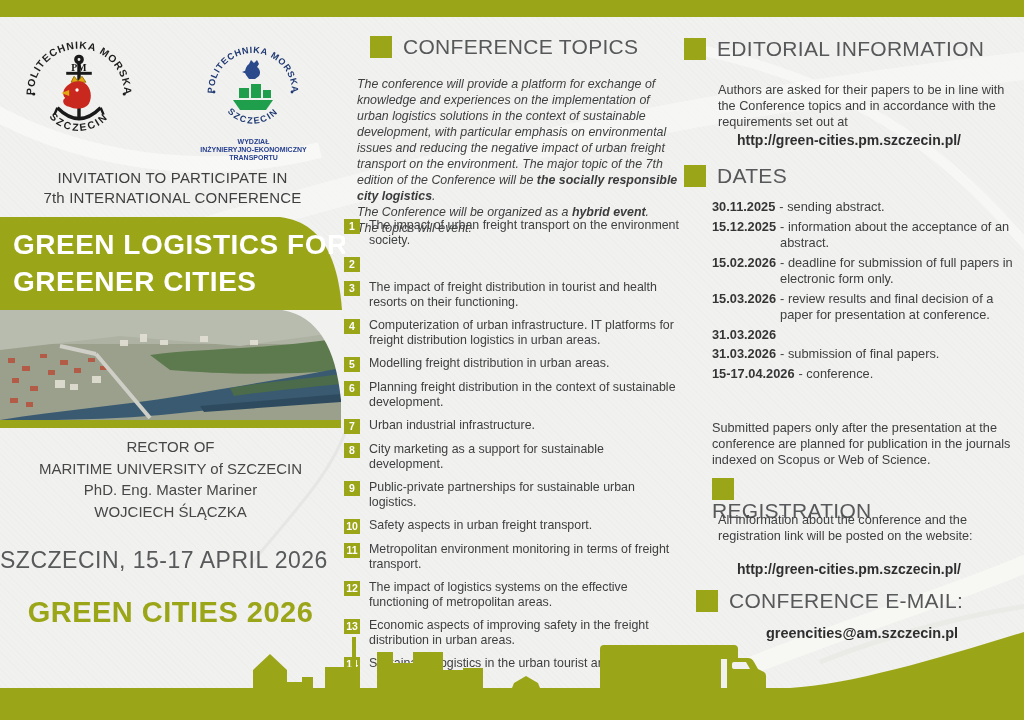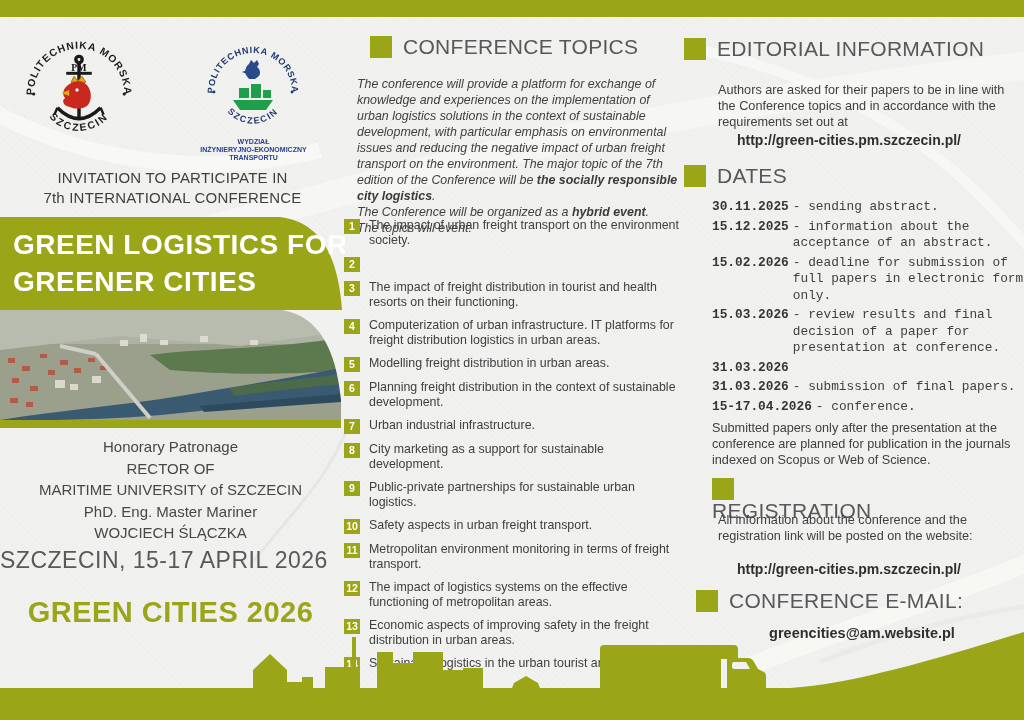--- a/index.html
+++ b/index.html
@@ -47,21 +47,21 @@
   .tnum{flex:0 0 16px;width:16px;height:15px;background:#9ba518;color:#fff;
     font-size:10.5px;font-weight:bold;text-align:center;line-height:15px;margin-right:9px;margin-top:1px;}
   .ttext{color:#3f4040;font-size:12.4px;line-height:15px;}
 
   
   .editorial-head{left:684px;top:38px;}
   .editorial-body{left:718px;top:82px;width:292px;color:#3f4040;font-size:12.7px;line-height:16px;}
   .editorial-url{left:684px;top:132px;width:330px;text-align:center;color:#2f2f30;
     font-size:14px;font-weight:bold;}
   .dates-head{left:684px;top:165px;}
-  .dates-list{left:712px;top:199px;width:312px;font-family:Liberation Mono, monospace;}
+  .dates-list{left:712px;top:199px;width:312px;}
   .drow{display:flex;margin-bottom:3px;color:#3f4040;font-size:12.8px;line-height:16.5px;}
   .ddate{font-weight:bold;color:#353536;white-space:nowrap;margin-right:4px;}
   .dates-note{left:712px;top:420px;width:316px;color:#3f4040;font-size:12.7px;line-height:16px;}
   .reg-head{left:712px;top:478px;flex-direction:column;}
   .reg-body{left:718px;top:512px;width:300px;color:#3f4040;font-size:12.7px;line-height:16px;}
   .reg-url{left:684px;top:561px;width:330px;text-align:center;color:#2f2f30;
     font-size:14px;font-weight:bold;}
   .mail-head{left:684px;top:590px;padding-left:12px;}
   .mail-address{left:700px;top:625px;width:324px;text-align:center;color:#2f2f30;
     font-size:14.5px;font-weight:bold;}
@@ -194,21 +194,20 @@
       <path d="M96,44 L150,108"></path>
       <path d="M60,36 L96,44"></path>
     </g>
     <path d="M200,96 L341,84 L341,92 L204,102 Z" fill="#2e4a5e"></path>
     <path d="M282,0 C318,6 336,38 341,90 L341,0 Z" fill="#f1f1ef"></path>
   </svg>
 
   <div class="abs divider"></div>
 
   <div class="abs patronage">
-    <div>Honorary Patronage</div>
     <div>RECTOR OF</div>
     <div>MARITIME UNIVERSITY of SZCZECIN</div>
     <div>PhD. Eng. Master Mariner</div>
     <div>WOJCIECH ŚLĄCZKA</div>
   </div>
 
   <div class="abs event-date">SZCZECIN, 15-17 APRIL 2026</div>
   <div class="abs event-name">GREEN CITIES 2026</div>
 
   <div class="abs sec-head topics-head">
@@ -326,21 +325,21 @@
     <div class="sec-square"></div>
     <div class="sec-title">REGISTRATION</div>
   </div>
   <div class="abs reg-body">All information about the conference and the registration link will be posted on the website:</div>
   <div class="abs reg-url">http://green-cities.pm.szczecin.pl/</div>
 
   <div class="abs sec-head mail-head">
     <div class="sec-square"></div>
     <div class="sec-title">CONFERENCE E-MAIL:</div>
   </div>
-  <div class="abs mail-address">greencities@am.website.pl</div>
+  <div class="abs mail-address">greencities@am.szczecin.pl</div>
 
   <svg class="abs skyline" viewBox="0 0 1024 97">
     <path fill="#9ba518" d="
       M0,65 H253 L253,47 L270,31 L287,47 L287,59 L302,59 L302,54 L313,54 L313,65
       L325,65 L325,44 L352,44 L352,14 L356,14 L356,44 L360,44 L360,65
       L377,65 L377,29 L393,29 L393,40 L413,40 L413,29 L443,29 L443,47 L463,47 L463,45 L483,45 L483,65
       L512,65 L514,60 L526,53 L538,60 L540,65
       L600,65 L600,26 Q600,22 604,22 L734,22 Q738,22 738,26 L738,65
       L790,65 C850,62 940,35 1024,9 L1024,97 L0,97 Z"></path>
 

